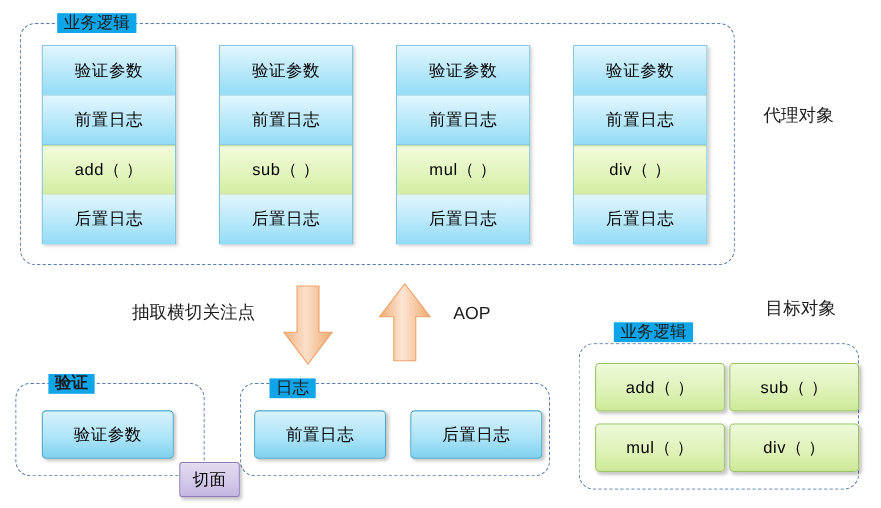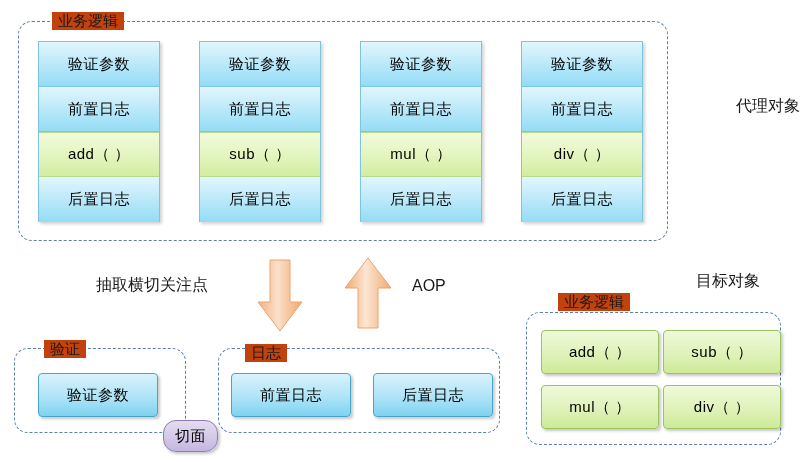--- a/index.html
+++ b/index.html
@@ -20,21 +20,21 @@
   .dashed-box {
     position: absolute;
     border: 1px dashed #5a7fb0;
     border-radius: 14px;
     box-sizing: border-box;
     background: transparent;
   }
   
   .group-caption {
     position: absolute;
-    background: #c2410c;
+    background: #0ea5e9;
     padding: 0 6px;
     font-size: 15px;
     line-height: 18px;
     white-space: nowrap;
     color: #1a1a1a;
   }
 
   
   .column {
     position: absolute;
@@ -105,21 +105,21 @@
     position: absolute;
   }
 </style>
 </head>
 <body>
 
 <div class="dashed-box" style="left:18px; top:21px; width:650px; height:220px;"></div>
 
 <div class="group-caption" style="left:52px; top:12px;">业务逻辑</div>
 
-<div class="label" style="left:694px; top:96px;margin-left:42px;">代理对象</div>
+<div class="label" style="left:694px; top:96px;">代理对象</div>
 
 <div class="column" style="left:38px; top:41px; width:122px; height:181px;">
   <div class="cell blue">验证参数</div>
   <div class="cell blue">前置日志</div>
   <div class="cell green">add（ ）</div>
   <div class="cell blue last">后置日志</div>
 </div>
 
 <div class="column" style="left:199px; top:41px; width:122px; height:181px;">
   <div class="cell blue">验证参数</div>
@@ -135,21 +135,21 @@
   <div class="cell blue last">后置日志</div>
 </div>
 
 <div class="column" style="left:521px; top:41px; width:122px; height:181px;">
   <div class="cell blue">验证参数</div>
   <div class="cell blue">前置日志</div>
   <div class="cell green">div（ ）</div>
   <div class="cell blue last">后置日志</div>
 </div>
 
-<div class="label" style="left:96px; top:275px;">抽取横切关注点</div>
+<div class="label" style="left:120px; top:275px;">抽取横切关注点</div>
 
 <div class="label" style="left:412px; top:276px;">AOP</div>
 
 <svg class="arrow" style="left:256px; top:258px;" width="50" height="78" viewBox="0 0 50 78">
   <defs>
     <linearGradient id="gradDown" x1="0" y1="0" x2="1" y2="0">
       <stop offset="0%" stop-color="#f3b183"></stop>
       <stop offset="45%" stop-color="#fbe0ca"></stop>
       <stop offset="100%" stop-color="#f0a96f"></stop>
     </linearGradient>
@@ -163,33 +163,33 @@
       <stop offset="0%" stop-color="#f0a96f"></stop>
       <stop offset="45%" stop-color="#fce6d4"></stop>
       <stop offset="100%" stop-color="#f0a96f"></stop>
     </linearGradient>
   </defs>
   <polygon points="26,2 49,32 36,32 36,72 16,72 16,32 3,32" fill="url(#gradUp)" stroke="#eda36a" stroke-width="1"></polygon>
 </svg>
 
 <div class="dashed-box" style="left:14px; top:348px; width:172px; height:85px;"></div>
 
-<div class="group-caption" style="left:44px; top:340px;">验证</div>
+<div class="group-caption" style="left:44px; top:340px;font-weight:bold;">验证</div>
 
 <div class="chip blue" style="left:38px; top:373px; width:120px; height:44px;">验证参数</div>
 
 <div class="dashed-box" style="left:218px; top:348px; width:282px; height:85px;"></div>
 
 <div class="group-caption" style="left:245px; top:344px;">日志</div>
 
 <div class="chip blue" style="left:231px; top:373px; width:120px; height:44px;">前置日志</div>
 
 <div class="chip blue" style="left:373px; top:373px; width:120px; height:44px;">后置日志</div>
 
-<div class="chip purple" style="left:163px; top:420px; width:55px; height:32px;border-radius:13px;">切面</div>
+<div class="chip purple" style="left:163px; top:420px; width:55px; height:32px;">切面</div>
 
 <div class="label" style="left:696px; top:271px;">目标对象</div>
 
 <div class="dashed-box" style="left:526px; top:312px; width:255px; height:133px;"></div>
 
 <div class="group-caption" style="left:558px; top:293px;">业务逻辑</div>
 
 <div class="chip green" style="left:541px; top:330px; width:118px; height:44px;">add（ ）</div>
 
 <div class="chip green" style="left:663px; top:330px; width:118px; height:44px;">sub（ ）</div>

